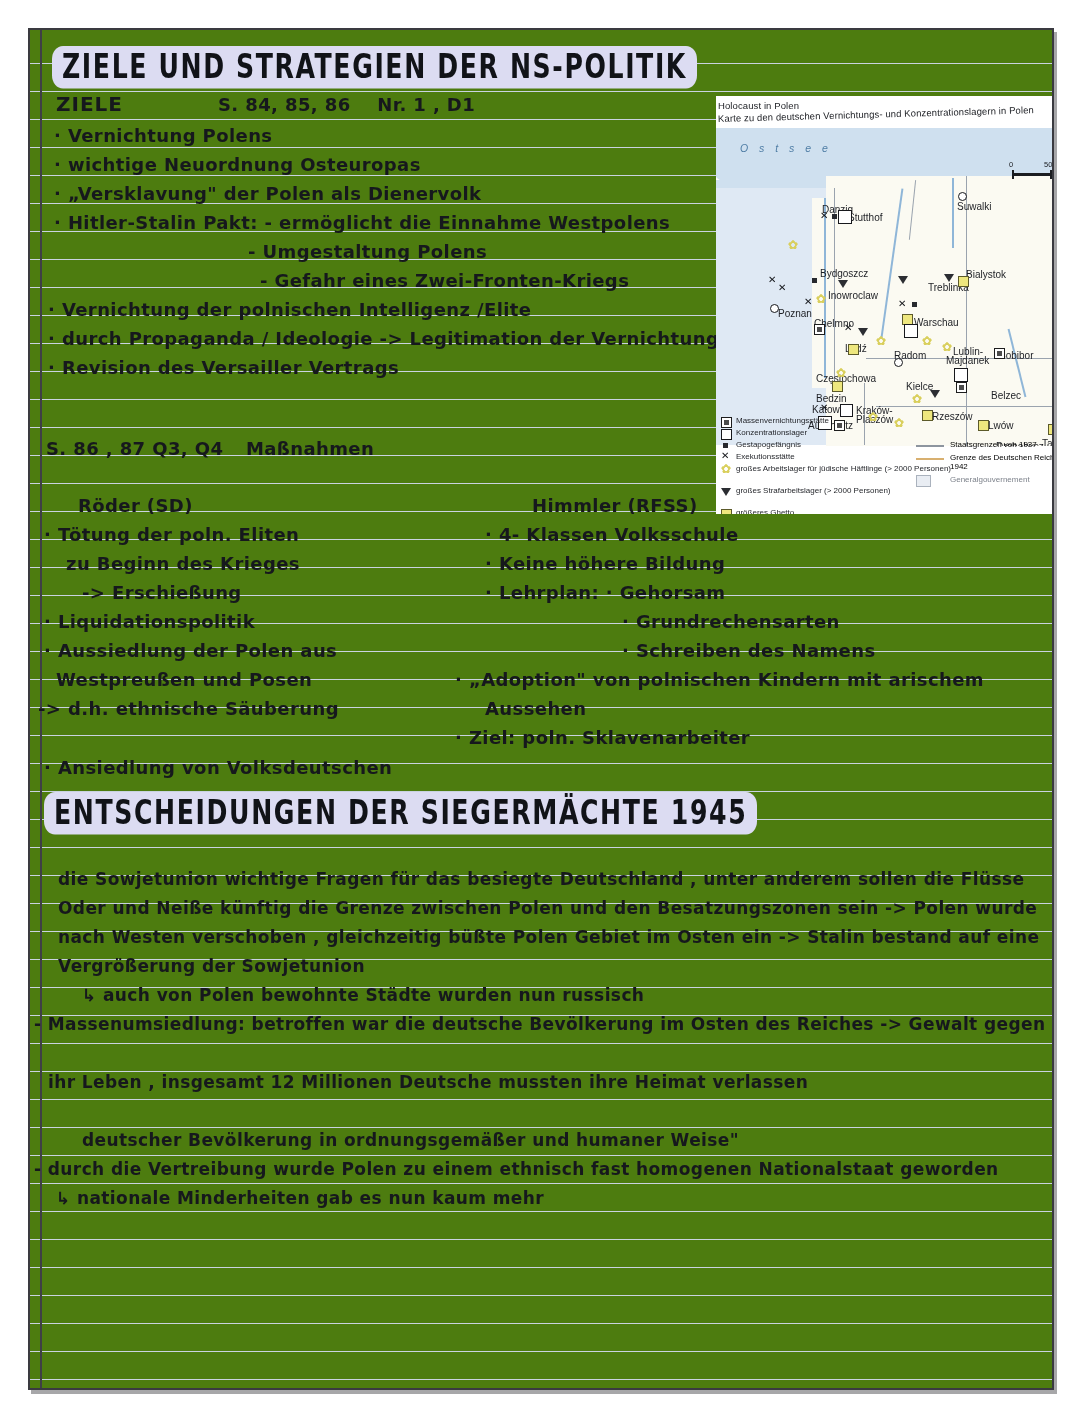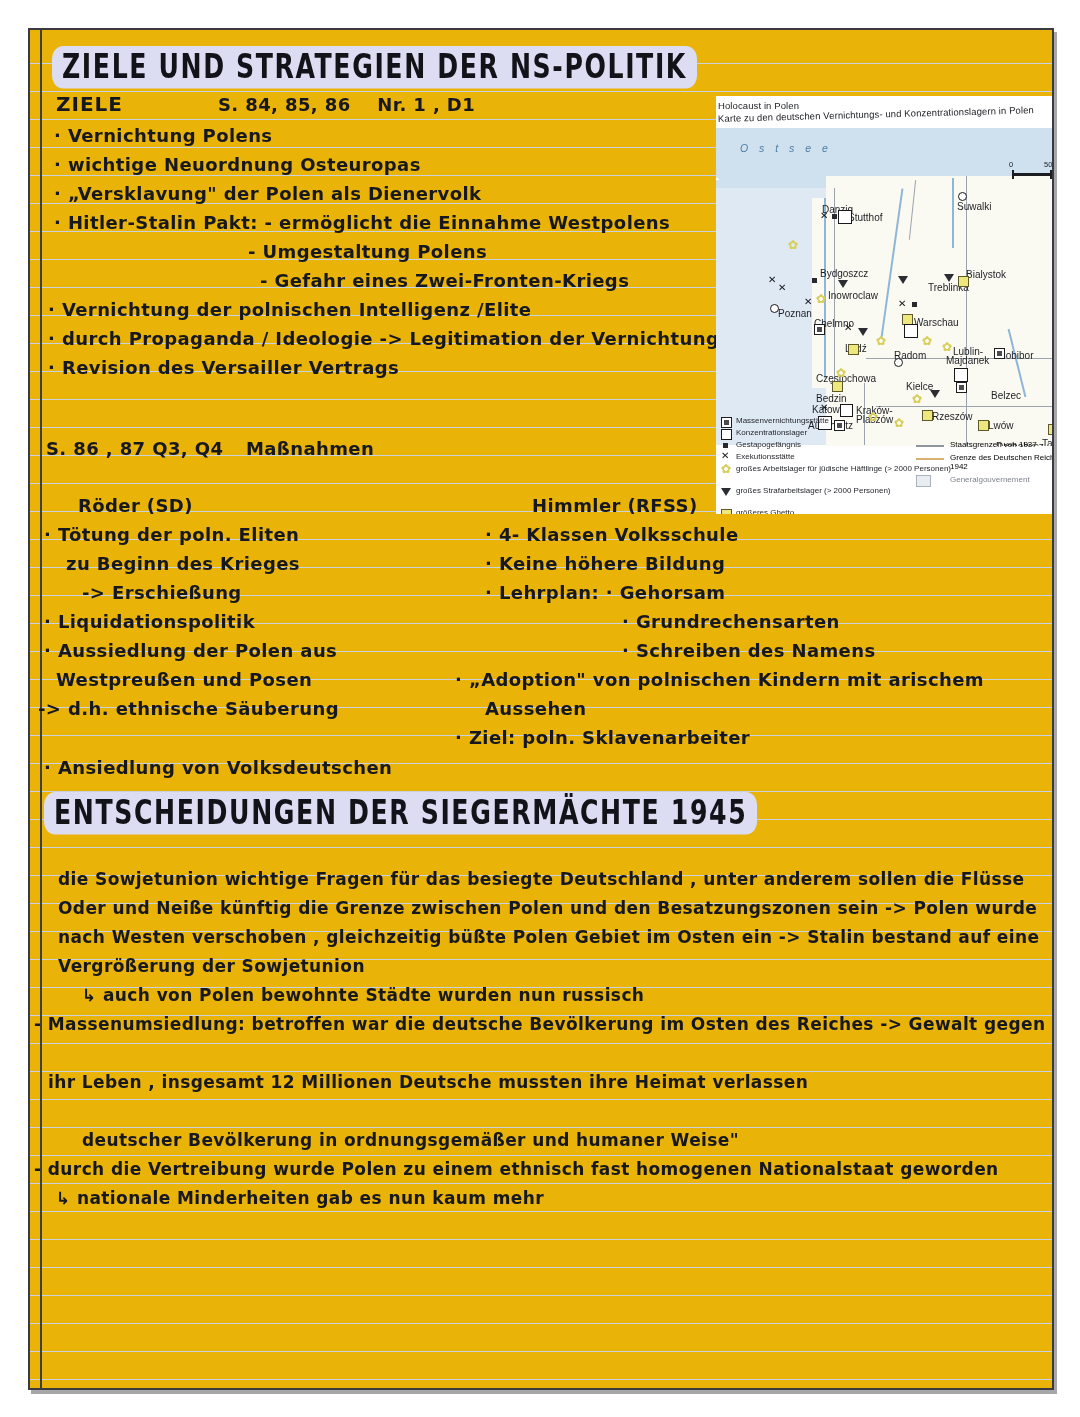--- a/index.html
+++ b/index.html
@@ -8,21 +8,21 @@
     background:#ffffff;
     font-family:"DejaVu Sans", sans-serif;
     overflow:hidden;
   }
 
   
   .sheet{
     position:absolute;
     left:28px; top:28px;
     width:1022px; height:1358px;
-    background:#eab308;
+    background:#4d7c0f;
     border:2px solid #3a3a40;
     box-shadow:3px 4px 0 rgba(60,60,65,.45);
     overflow:hidden;
   }
   
   .rules{
     position:absolute; inset:0;
     background-image:repeating-linear-gradient(
        to bottom,
        rgba(255,255,255,0) 0px,

